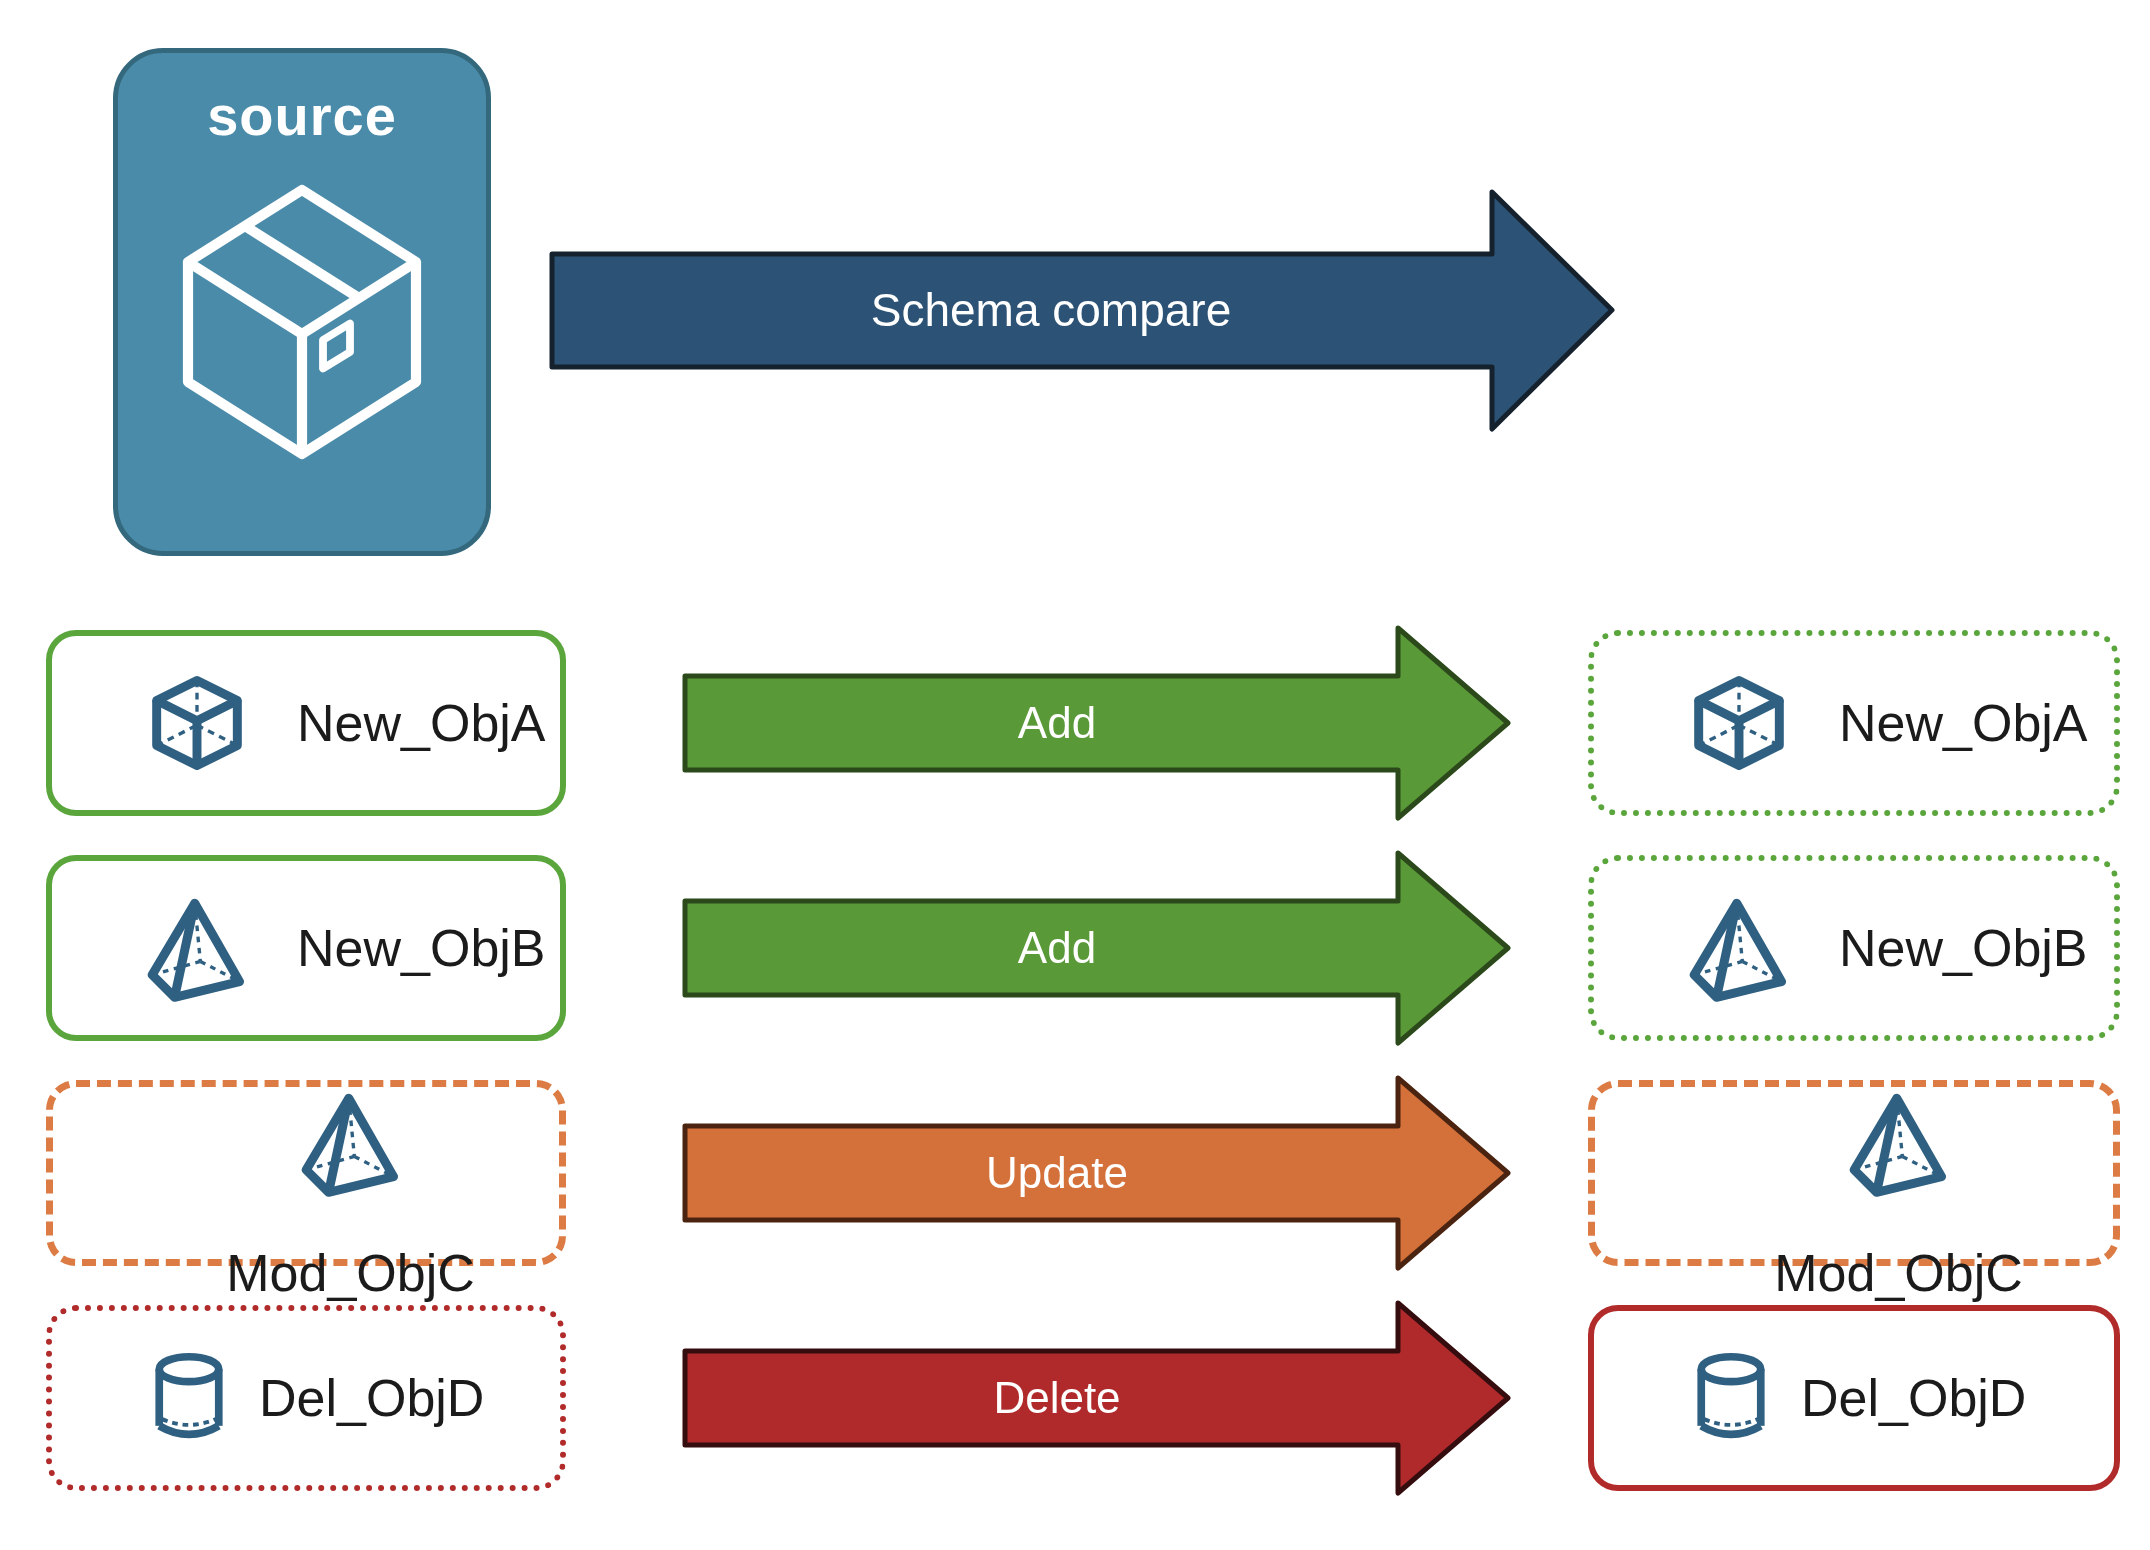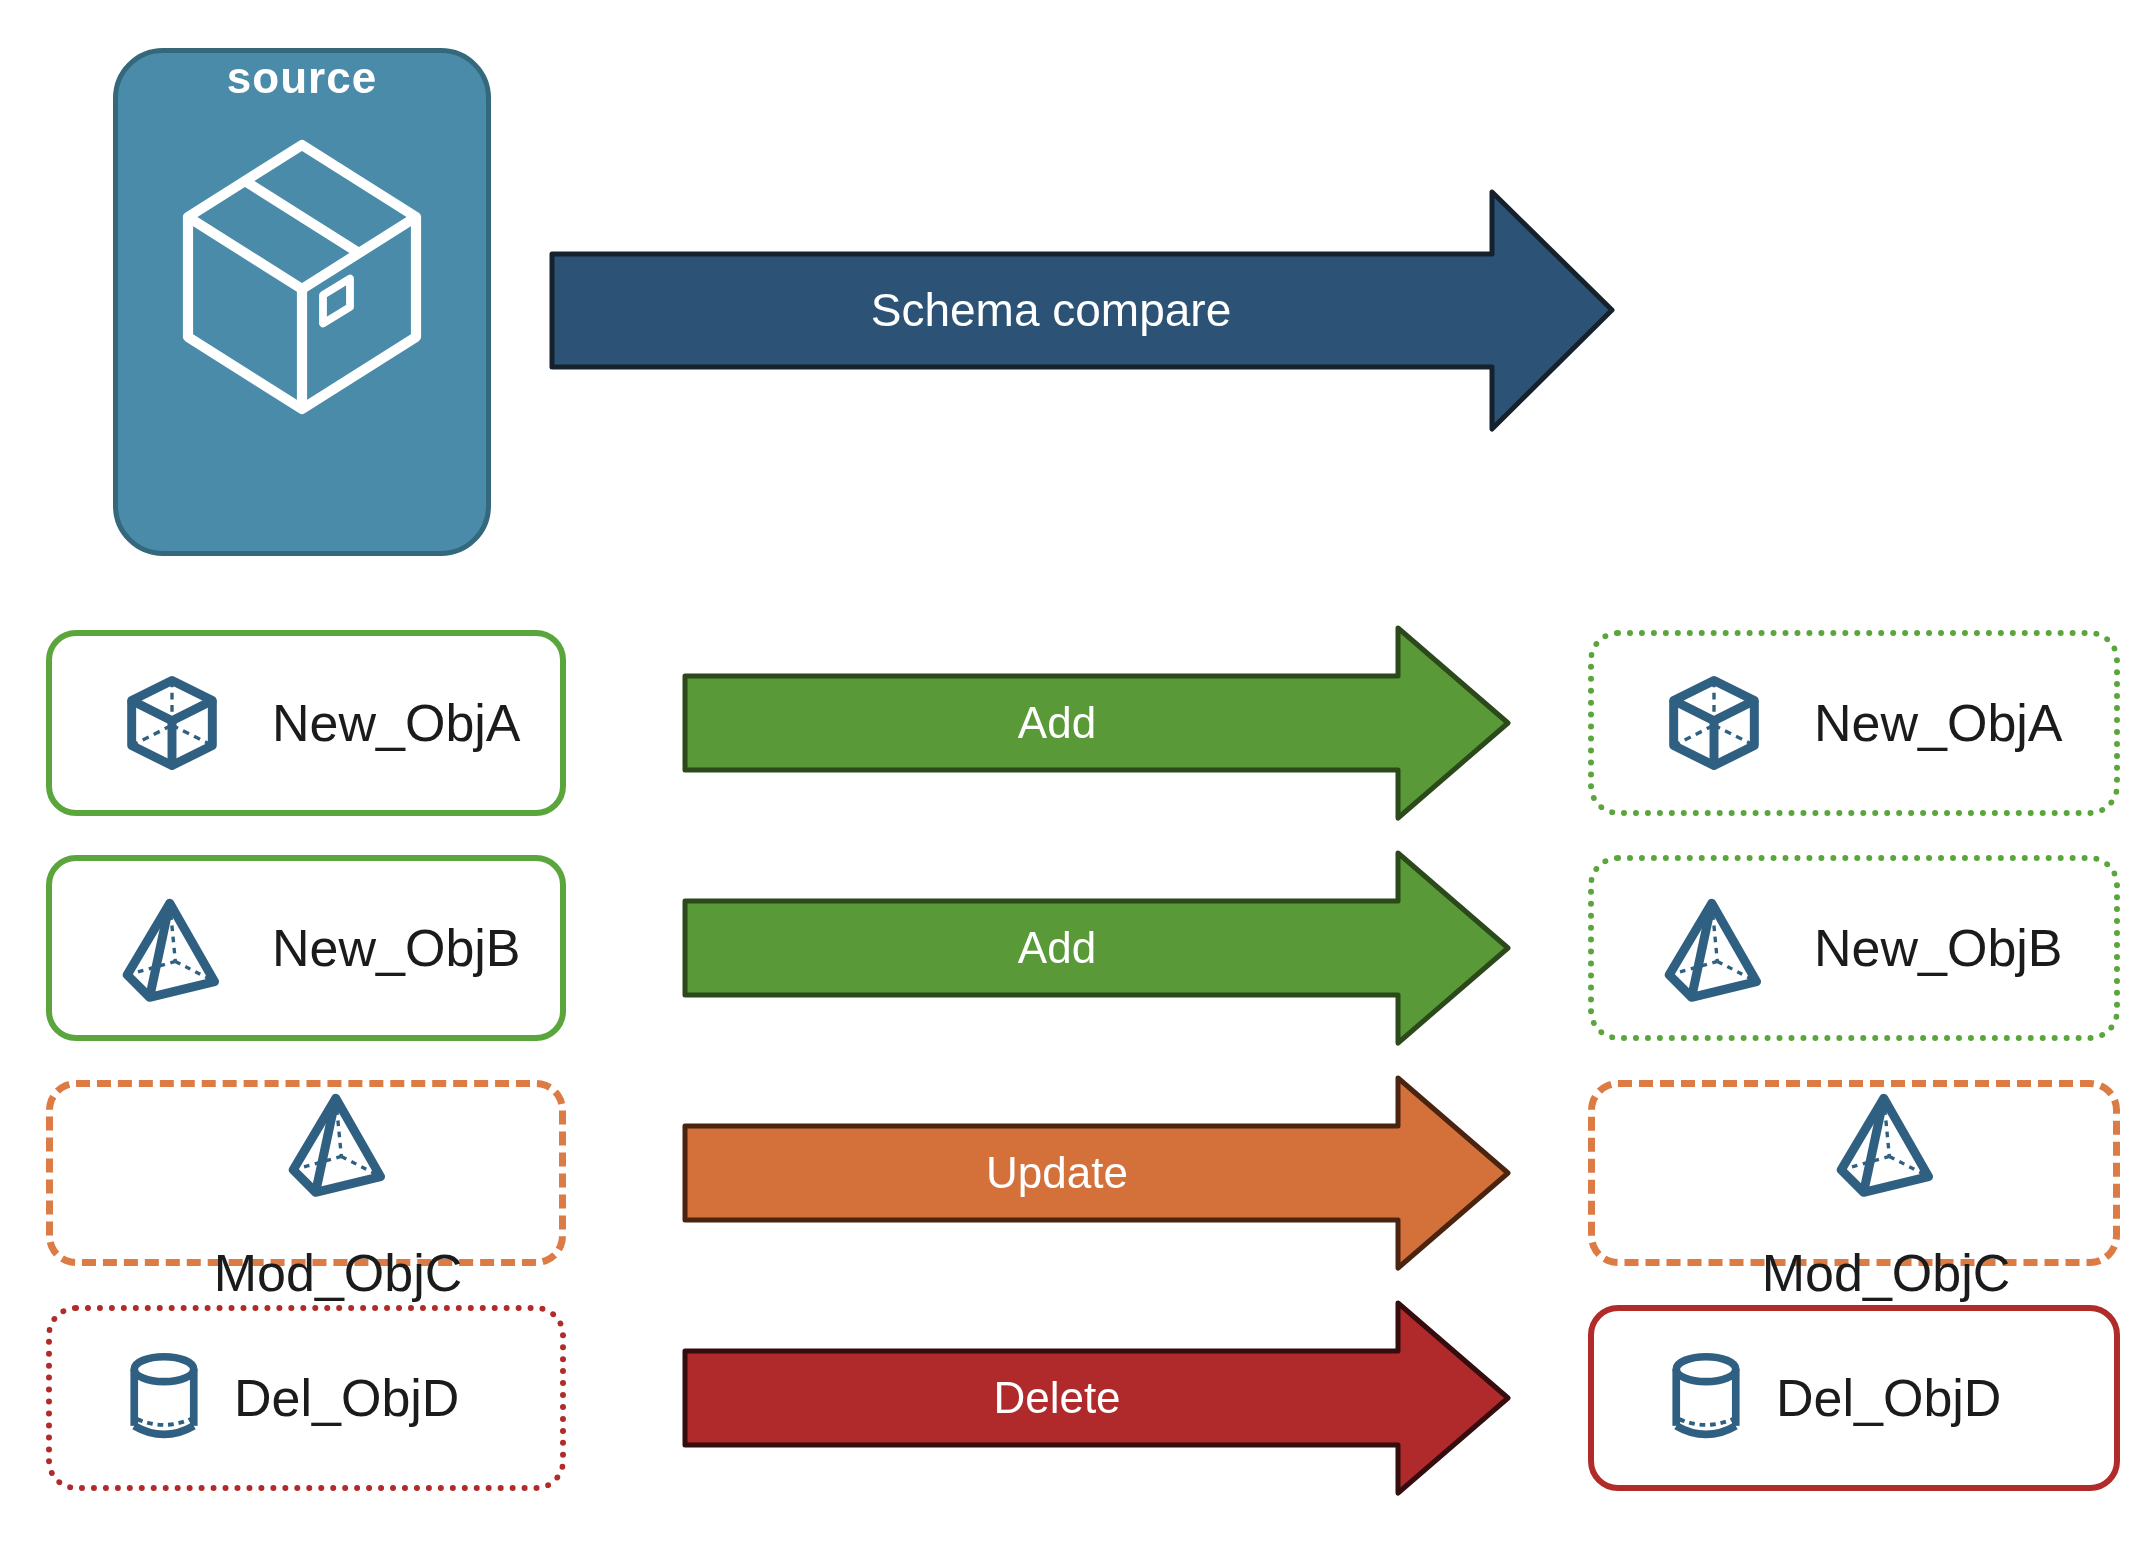--- a/index.html
+++ b/index.html
@@ -9,28 +9,28 @@
   }
 
   
   .node {
     position:absolute; width:378px; height:508px; box-sizing:border-box;
     background:#4A8BA9; border:5px solid #34687D; border-radius:50px;
     display:flex; flex-direction:column; align-items:center;
   }
   .node-source { left:113px; top:48px; }
   .node-target { left:1663px; top:45px; }
-  .node-label  { font-size:44px; font-weight:bold; color:#ffffff; letter-spacing:1px; }
+  .node-label  { margin-top:30px; font-size:56px; font-weight:bold; color:#ffffff; letter-spacing:1px; }
   .node-icon   { margin-top:10px; }
 
   
   .card {
     position:absolute; width:520px; height:186px; box-sizing:border-box;
     background:#ffffff; border-radius:30px;
-    display:flex; align-items:center; padding-left:64px; gap:44px;
+    display:flex; align-items:center; padding-left:89px; gap:44px;
   }
   .card-left  { left:46px;  }
   .card-right { left:1588px; width:532px; }
   .row1 { top:630px; } .row2 { top:855px; } .row3 { top:1080px;flex-direction:column; } .row4 { top:1305px;gap:22px; }
 
   .b-green-solid   { border:6px solid  #5BA63C; }
   .b-green-dotted  { border:6px dotted #5BA63C; }
   .b-orange-dashed { border:7px dashed #DC7B43; }
   .b-red-dotted    { border:6px dotted #B22B2B; }
   .b-red-solid     { border:6px solid  #B22B2B; }

